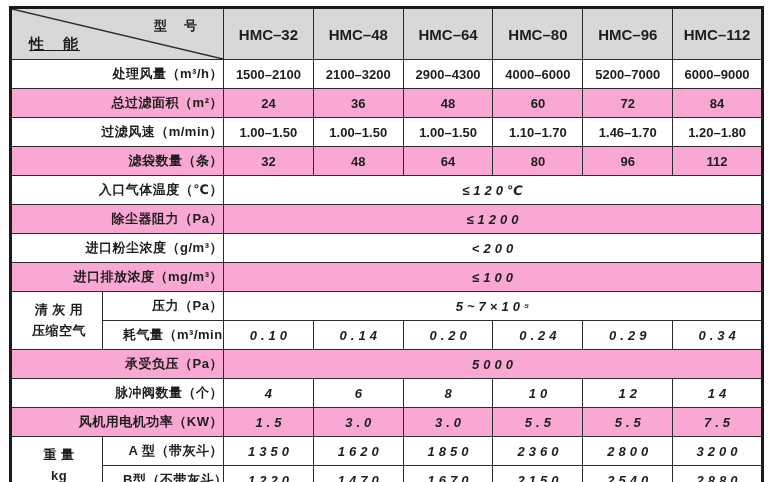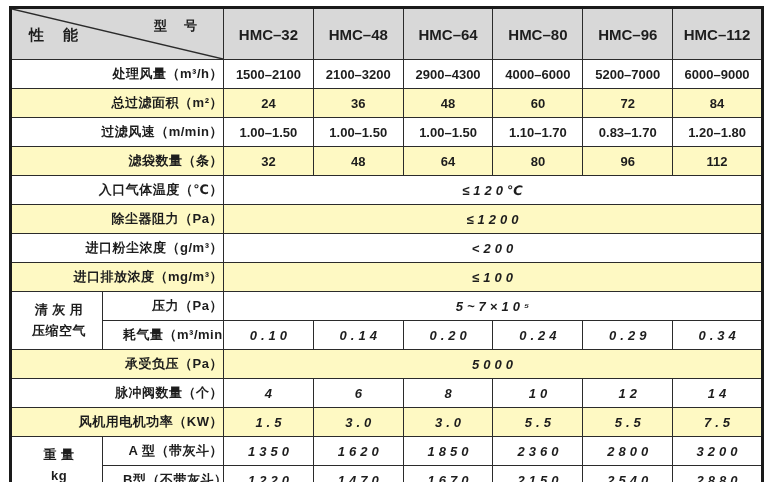--- a/index.html
+++ b/index.html
@@ -25,26 +25,26 @@
     vertical-align: middle;
     color: #1d1d1d;
     overflow: hidden;
     white-space: nowrap;
   }
   thead th { height: 50px; font-size: 15px; background: #d8d8d8; }
   tbody td { height: 28px; font-size: 13px; }
   td.label { text-align: right; padding-left: 13px; font-size: 13px; letter-spacing: 0.5px; }
   td.label.sub { padding-left: 20px; }
   td.label.group { text-align: center; padding-left: 4px; line-height: 1.55; font-size: 13px; }
-  .shaded { background: #fef9c3; margin-left: 20px; }
+  .shaded { background: #f9a8d4; margin-left: 20px; }
   .spaced { letter-spacing: 4px; padding-left: 4px; font-style: italic; }
   th.corner { position: relative; padding: 0; }
   th.corner svg { position: absolute; left: 0; top: 0; width: 100%; height: 100%; display: block; }
   .corner-model { position: absolute; top: 8px; right: 24px; font-size: 13px; letter-spacing: 2px; }
-  .corner-perf  { position: absolute; bottom: 14px; left: 17px; font-size: 15px; letter-spacing: 2px; }
+  .corner-perf  { position: absolute; bottom: 5px; left: 17px; font-size: 15px; letter-spacing: 2px; text-decoration: underline; }
 </style>
 </head>
 <body>
 
 <div class="wrap">
   <table class="spec">
     <colgroup>
       <col style="width:92px">
       <col style="width:121px">
       <col>
@@ -89,21 +89,21 @@
           <td class="val shaded">60</td>
           <td class="val shaded">72</td>
           <td class="val shaded">84</td>
         </tr>
         <tr>
           <td class="label" colspan="2">过滤风速（m/min）</td>
           <td class="val">1.00–1.50</td>
           <td class="val">1.00–1.50</td>
           <td class="val">1.00–1.50</td>
           <td class="val">1.10–1.70</td>
-          <td class="val">0.83–1.70</td>
+          <td class="val">1.46–1.70</td>
           <td class="val">1.20–1.80</td>
         </tr>
         <tr>
           <td class="label shaded" colspan="2">滤袋数量（条）</td>
           <td class="val shaded">32</td>
           <td class="val shaded">48</td>
           <td class="val shaded">64</td>
           <td class="val shaded">80</td>
           <td class="val shaded">96</td>
           <td class="val shaded">112</td>

